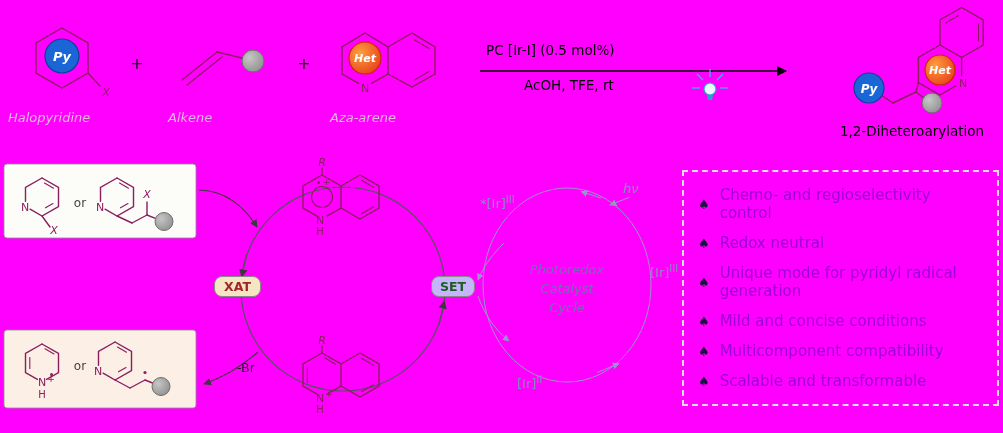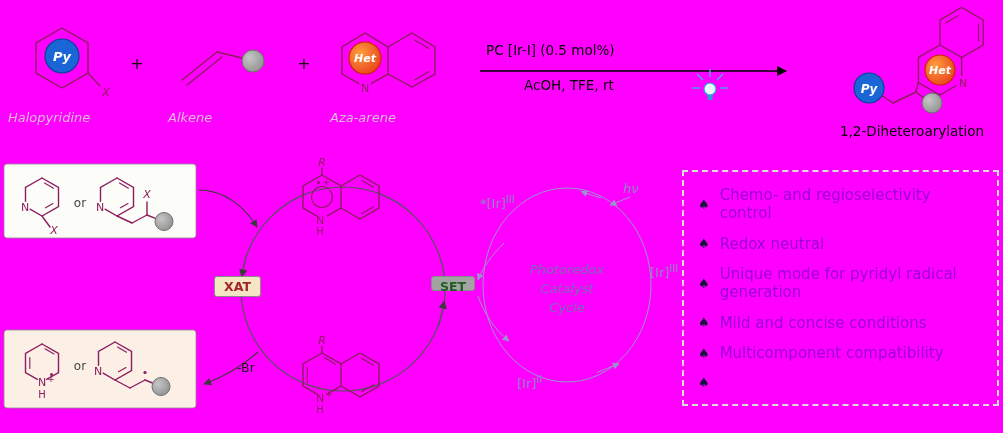--- a/index.html
+++ b/index.html
@@ -8,23 +8,23 @@
   .abs{position:absolute}
   svg{position:absolute;left:0;top:0}
   svg text{font-family:"DejaVu Sans","Liberation Sans",sans-serif}
 
   .lbl{font-style:italic;font-size:13px;color:#DFB9DA;text-align:left}
   .plus{font-size:16px;color:#111;text-align:center}
   .cond{font-size:13.5px;color:#000;text-align:left}
   .prod-lbl{font-size:13.5px;color:#000;text-align:center}
   .mbr{font-size:12.5px;color:#1d1d1d}
 
-  .chip{text-align:center;font-weight:bold;font-size:12.5px;border-radius:3px;border:1px solid #8a8a8a;line-height:19px}
+  .chip{text-align:center;font-weight:bold;font-size:12.5px;border-radius:8px;border:1px solid #8a8a8a;line-height:19px}
   .chip-xat{background:#F4E6C2;color:#A0262A;width:47px;height:21px}
-  .chip-set{background:#a3a3a3;color:#1B5E20;width:44px;height:15px}
+  .chip-set{background:#c4b5fd;color:#1B5E20;width:44px;height:21px}
 
   .ir{font-size:13px;color:#8A8AC2;white-space:nowrap}
   .ir sup{font-size:10px}
   .hv{font-size:13px;color:#8A8AC2;font-style:italic}
   .pr-text{font-size:13px;font-style:italic;color:#7B68B8;text-align:center;line-height:1.45}
 
   .hl-box{border:2px dashed #DCDCDC;display:flex;flex-direction:column;justify-content:space-around;padding:8px 14px}
   .hl-row{display:flex;align-items:center;gap:10px}
   .hl-spade{font-size:13px;color:#14143C}
   .hl-text{font-size:15px;color:#9C00D4}
@@ -272,16 +272,17 @@
     <div class="hl-row">
       <span class="hl-spade">♠</span>
       <span class="hl-text">Mild and concise conditions</span>
     </div>
     <div class="hl-row">
       <span class="hl-spade">♠</span>
       <span class="hl-text">Multicomponent compatibility</span>
     </div>
     <div class="hl-row">
       <span class="hl-spade">♠</span>
+      <span class="hl-text">Scalable and transformable</span>
     </div>
   </div>
 
 </div>
 
 </body></html>

